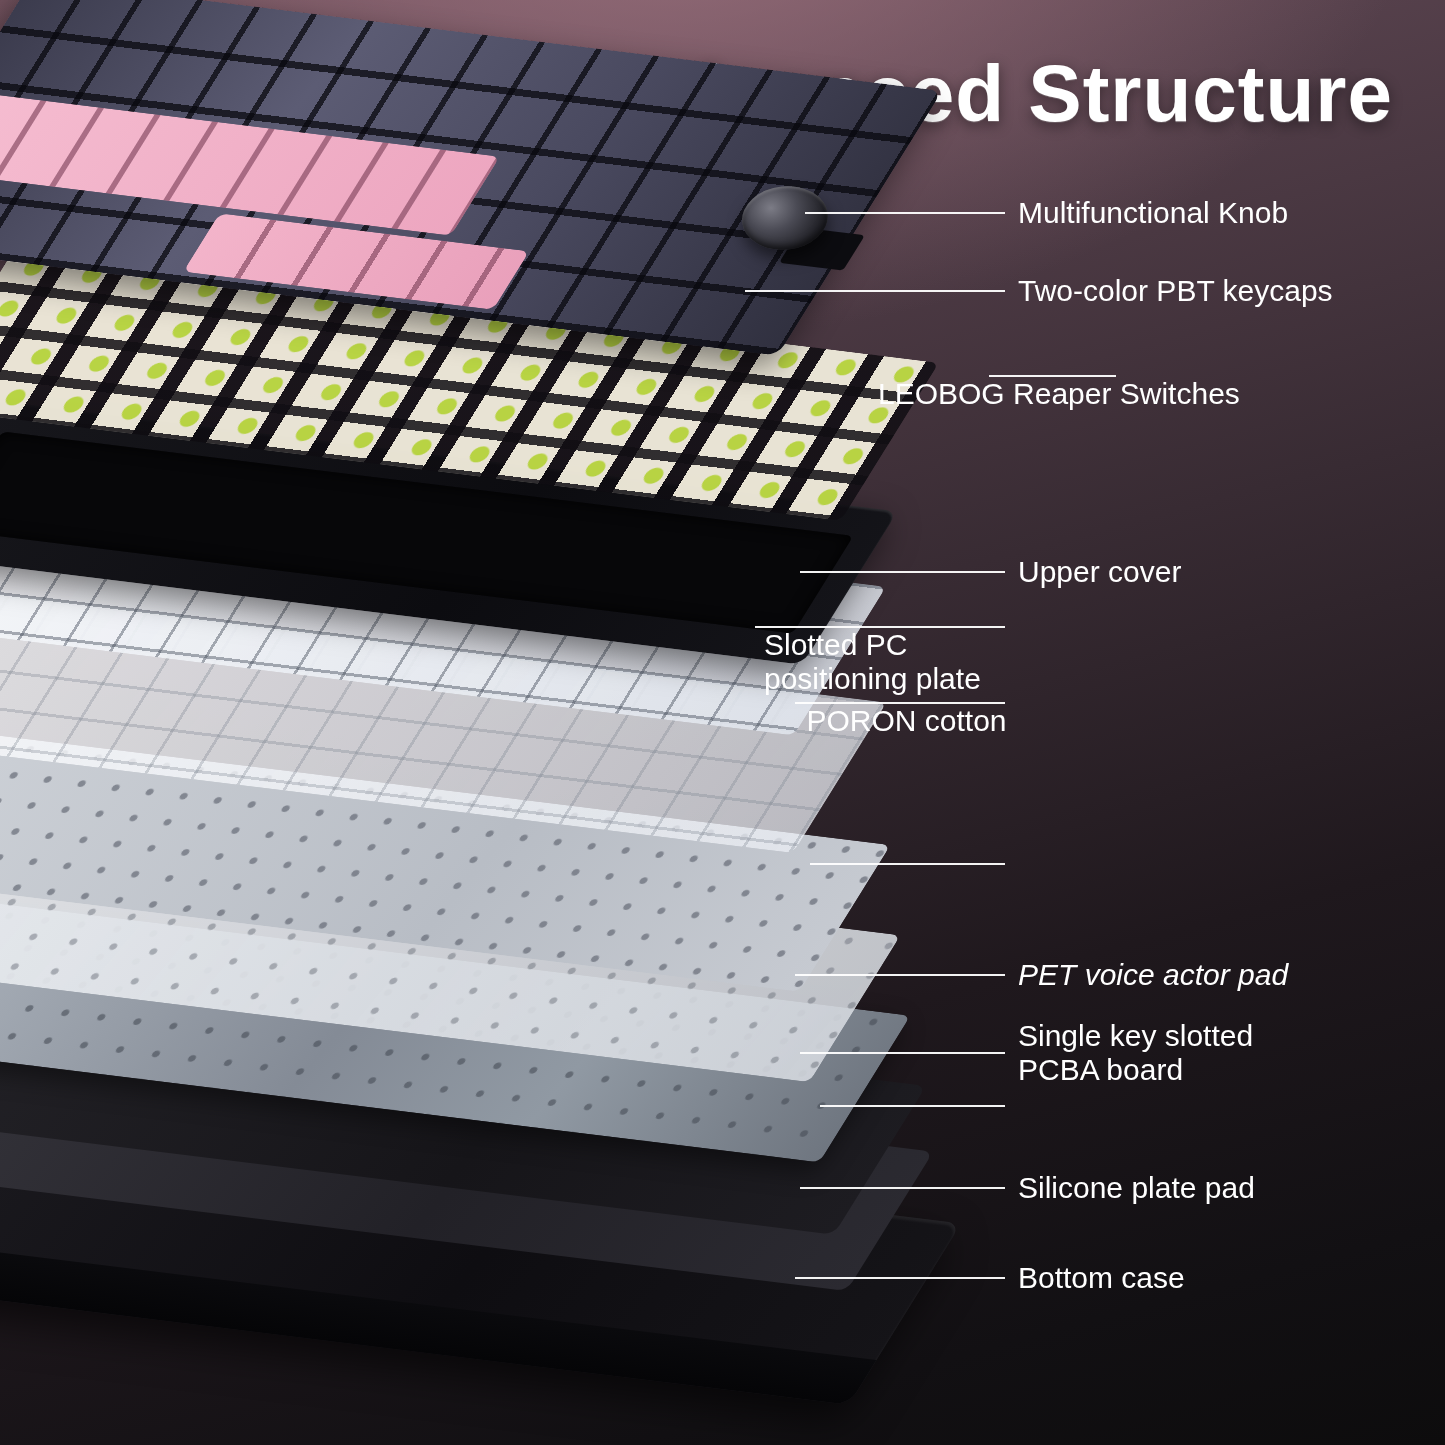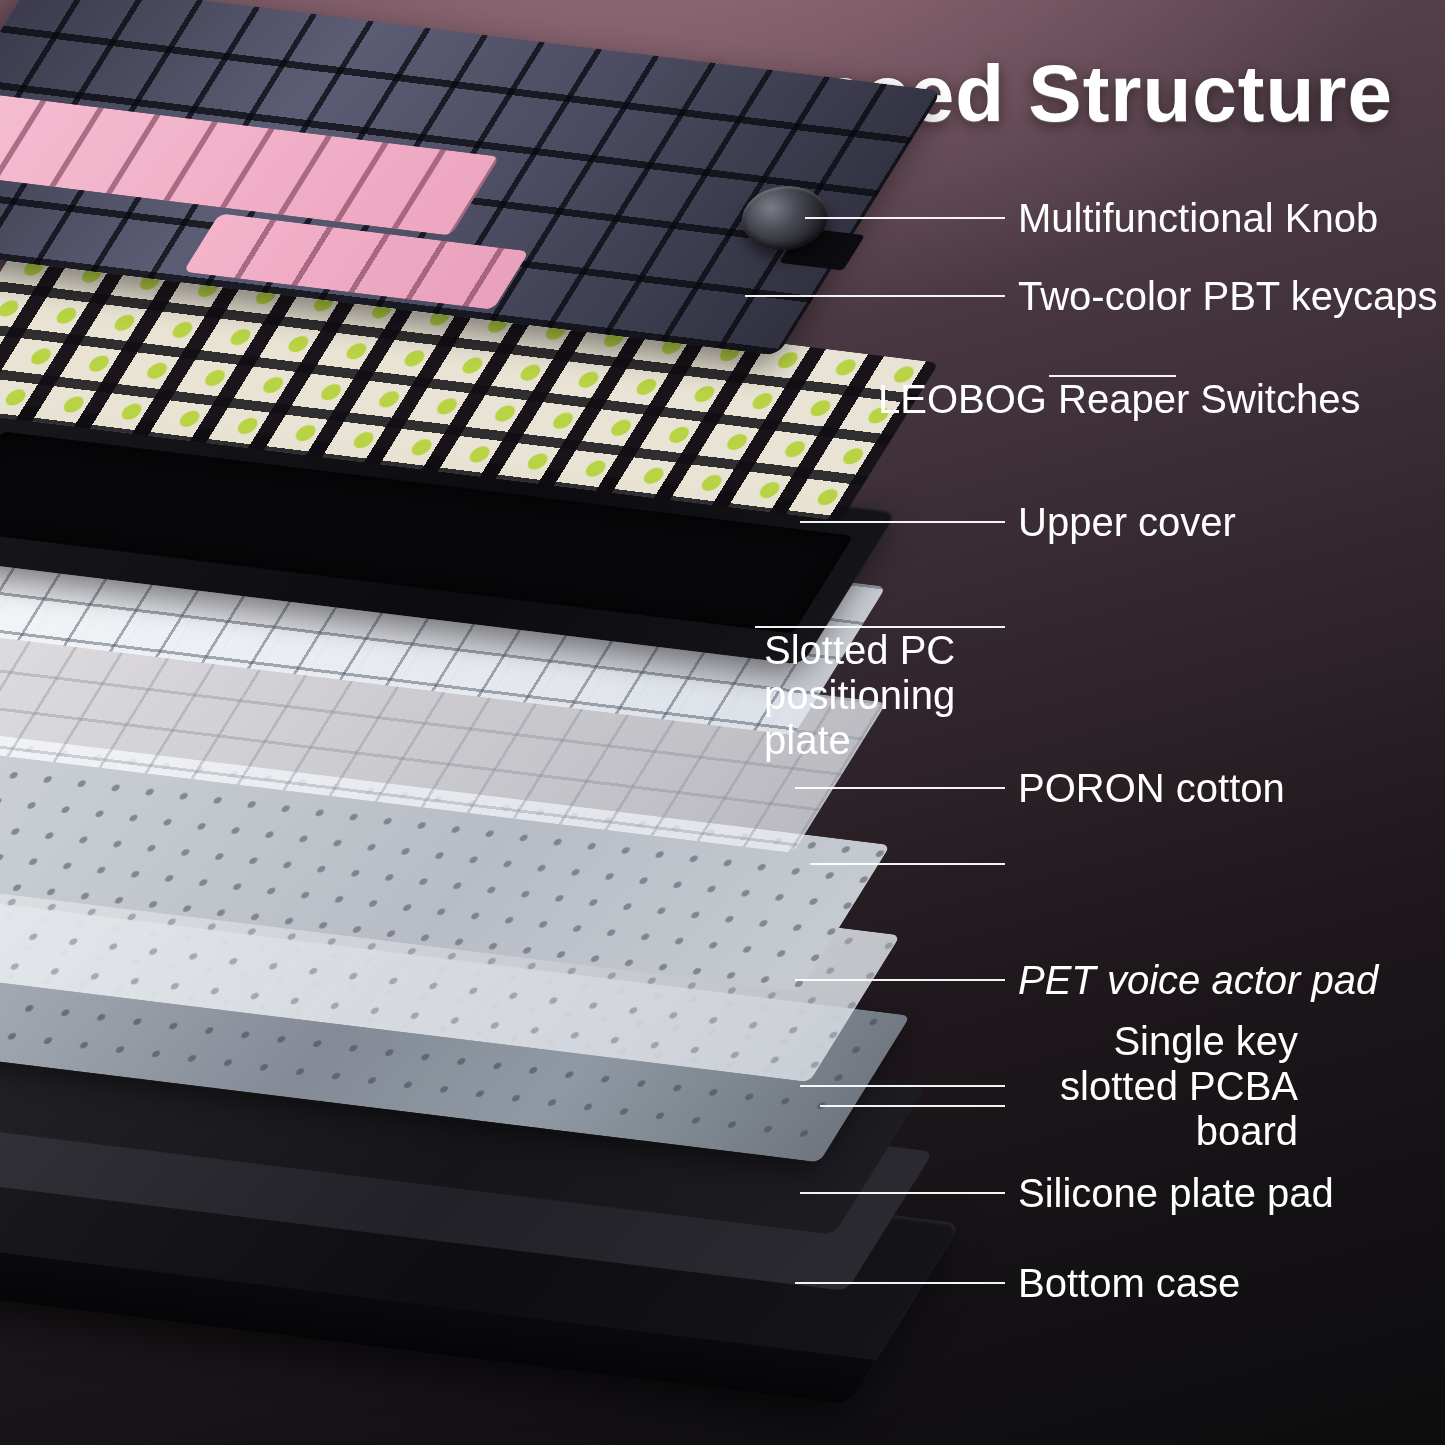--- a/index.html
+++ b/index.html
@@ -133,31 +133,31 @@
     box-shadow:inset 0 3px 3px rgba(255,255,255,0.07), 0 18px 40px rgba(0,0,0,0.6);
   }
   .case-front{
     position:absolute;left:0;bottom:0;width:100%;height:48px;border-radius:0 0 14px 14px;
     background:linear-gradient(#0a0a0d,#050507);
   }
 
   
   .callout{position:absolute;display:flex;align-items:center;color:var(--text,#ffffff);z-index:20;}
   .pointer-line{display:block;height:0;border-top:2px solid rgba(255,255,255,0.95);margin-right:13px;flex:none;}
-  .callout-text{font-size:40px;line-height:1.12;font-weight:400;}
+  .callout-text{font-size:30px;line-height:1.12;font-weight:400;}
 
   .c1{left:805px;top:196px;}  .c1 .pointer-line{width:200px;}
   .c2{left:745px;top:274px;}  .c2 .pointer-line{width:260px;}
   .c3{left:878px;top:375px;flex-direction:column;}  .c3 .pointer-line{width:127px;}
-  .c4{left:800px;top:500px;}  .c4 .pointer-line{width:205px;}
+  .c4{left:800px;top:555px;}  .c4 .pointer-line{width:205px;}
   .c5{left:755px;top:626px;flex-direction:column;}  .c5 .pointer-line{width:250px;}  .c5 .callout-text{max-width:245px;}
-  .c6{left:795px;top:766px;}  .c6 .pointer-line{width:210px;}
+  .c6{left:795px;top:702px;flex-direction:column;}  .c6 .pointer-line{width:210px;}
   .c7{left:810px;top:863px;}  .c7 .pointer-line{width:195px;}
   .c8{left:795px;top:958px;font-style:italic;}  .c8 .pointer-line{width:210px;}
-  .c9{left:800px;top:1019px;} .c9 .pointer-line{width:205px;} .c9 .callout-text{max-width:280px;text-align:right;}
+  .c9{left:800px;top:1019px;} .c9 .pointer-line{width:205px;} .c9 .callout-text{max-width:280px;}
   .c10{left:820px;top:1105px;}.c10 .pointer-line{width:185px;}
   .c11{left:800px;top:1171px;}.c11 .pointer-line{width:205px;}
   .c12{left:795px;top:1261px;justify-content:center;}.c12 .pointer-line{width:210px;}
 </style>
 </head>
 <body>
 
 <div class="scene">
 
   <div class="title">Advanced Structure</div>

